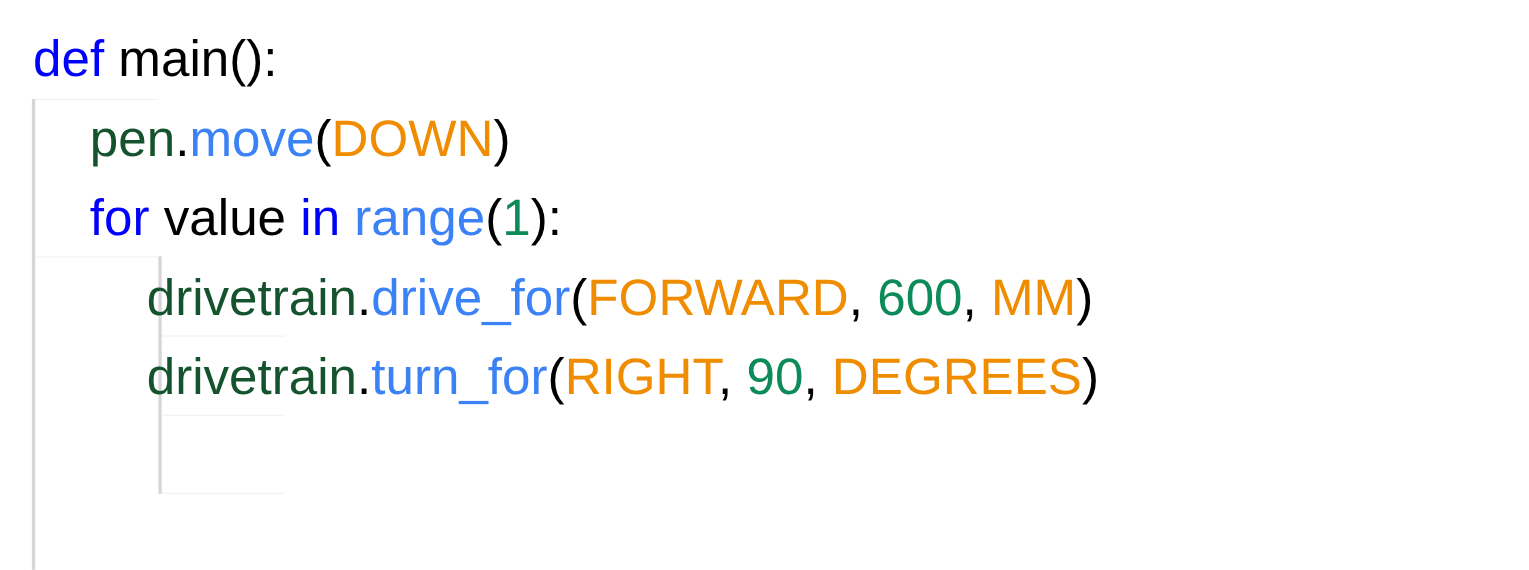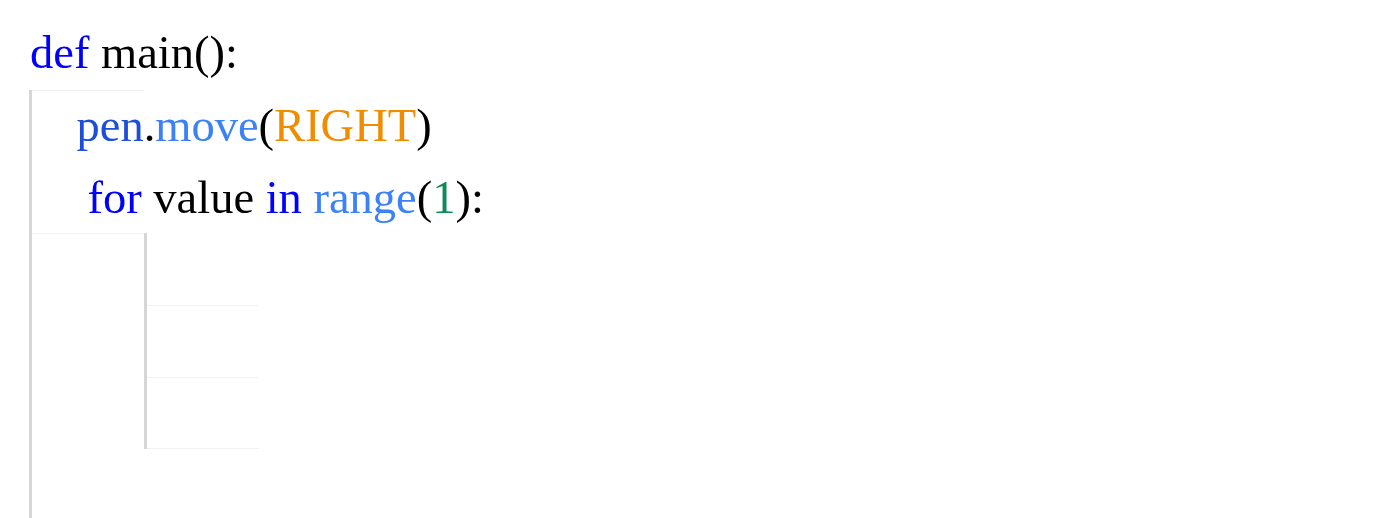--- a/index.html
+++ b/index.html
@@ -1,49 +1,51 @@
 <!DOCTYPE html>
 <html><head>
   <meta charset="utf-8">
   <style>
     html, body { margin: 0; padding: 0; background: #ffffff; }
     body { width: 1390px; height: 518px; overflow: hidden; position: relative; }
     .editor {
       position: absolute; left: 0; top: 0; width: 1365px; height: 518px;
-      font-family: Liberation Serif, serif;
+      font-family: Liberation Sans, sans-serif;
       font-size: 46.5px;
     }
     .line {
       position: absolute; left: 30px; height: 72.5px; line-height: 72.5px;
       white-space: pre; color: #000000;
     }
     .guide { position: absolute; width: 3px; background: #d6d6d6; }
     .rowline { position: absolute; height: 1px; background: #f1f1f1; }
     .kw { color: #0000ff; }
-    .obj { color: #1d4ed8; }
+    .obj { color: #14532d; }
     .fn { color: #3b82f6; }
     .const { color: #f08c00; }
     .num { color: #0c8a5a; }
     .plain { color: #000000; }
   </style>
 </head>
 <body>
 
 <div class="editor">
 
   <div class="guide" style="left:29px; top:90px; height:428px;"></div>
   <div class="guide" style="left:144px; top:233px; height:216px;"></div>
   <div class="rowline" style="left:32px; top:90px; width:112px;"></div>
   <div class="rowline" style="left:32px; top:233px; width:112px;"></div>
   <div class="rowline" style="left:147px; top:305px; width:112px;"></div>
   <div class="rowline" style="left:147px; top:377px; width:112px;"></div>
   <div class="rowline" style="left:147px; top:448px; width:112px;"></div>
 
   <div class="line" style="top:17px;"><span class="kw">def</span><span> </span><span class="plain">main():</span></div>
 
-  <div class="line" style="top:90px;"><span>    </span><span class="obj">pen</span><span class="plain">.</span><span class="fn">move</span><span class="plain">(</span><span class="const">RIGHT</span><span class="plain">)</span></div>
+  <div class="line" style="top:90px;"><span>    </span><span class="obj">pen</span><span class="plain">.</span><span class="fn">move</span><span class="plain">(</span><span class="const">DOWN</span><span class="plain">)</span></div>
 
-  <div class="line" style="top:162px;padding-left:11px;"><span>    </span><span class="kw">for</span><span> </span><span class="plain">value</span><span> </span><span class="kw">in</span><span> </span><span class="fn">range</span><span class="plain">(</span><span class="num">1</span><span class="plain">):</span></div>
+  <div class="line" style="top:162px;"><span>    </span><span class="kw">for</span><span> </span><span class="plain">value</span><span> </span><span class="kw">in</span><span> </span><span class="fn">range</span><span class="plain">(</span><span class="num">1</span><span class="plain">):</span></div>
 
+  <div class="line" style="top:234px;"><span>        </span><span class="obj">drivetrain</span><span class="plain">.</span><span class="fn">drive_for</span><span class="plain">(</span><span class="const">FORWARD</span><span class="plain">, </span><span class="num">600</span><span class="plain">, </span><span class="const">MM</span><span class="plain">)</span></div>
 
+  <div class="line" style="top:306px;"><span>        </span><span class="obj">drivetrain</span><span class="plain">.</span><span class="fn">turn_for</span><span class="plain">(</span><span class="const">RIGHT</span><span class="plain">, </span><span class="num">90</span><span class="plain">, </span><span class="const">DEGREES</span><span class="plain">)</span></div>
 
 
 </div>
 
 </body></html>

